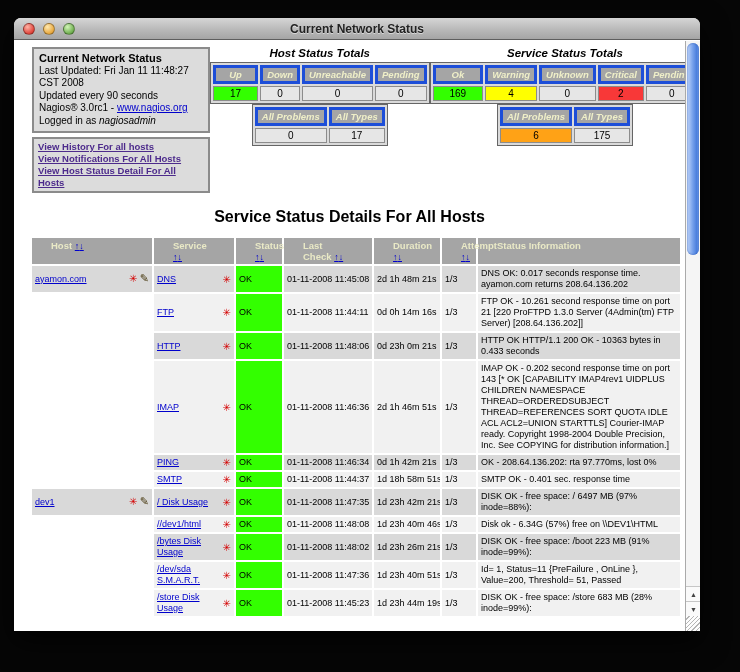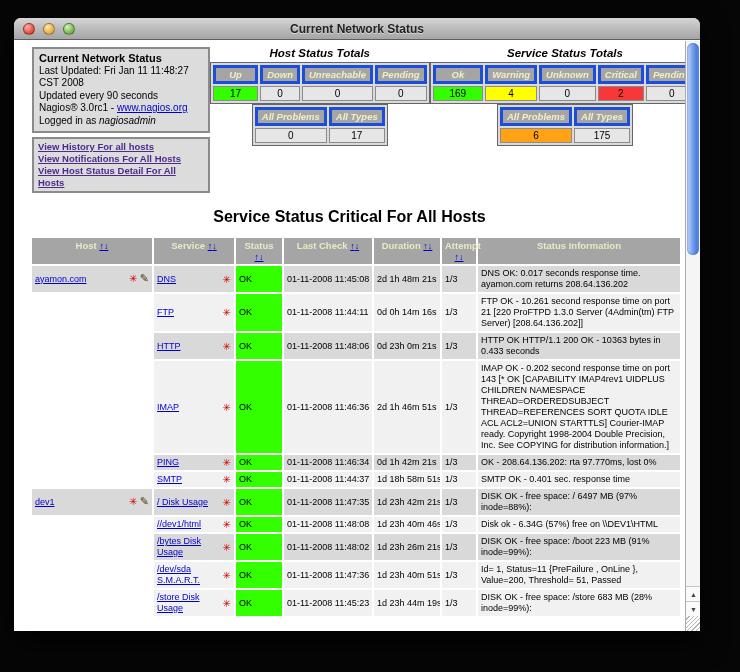--- a/index.html
+++ b/index.html
@@ -59,21 +59,21 @@
   .summary { margin-top:3px; }
 
   
   .details-title { text-align:center; font-size:16px; font-weight:bold; color:#000; margin:15px 0 10px; }
   table.status { border-collapse:separate; border-spacing:2px; background:#fff;
                  margin-left:16px; width:652px; table-layout:fixed; font-size:9px; }
   table.status col.c-host {width:120px;} table.status col.c-svc {width:80px;}
   table.status col.c-st {width:46px;}   table.status col.c-lc {width:88px;}
   table.status col.c-dur {width:66px;}  table.status col.c-att {width:34px;}
   table.status th { background:#a5a5a5; color:#e9e9c6; font-weight:bold; font-size:9.5px;
-                    text-align:center; vertical-align:top; padding:2px 3px; }
+                    text-align:left; vertical-align:top; padding:2px 19px; }
   .arrow-up { color:#f6a05c; text-decoration:none; font-size:9px; }
   .arrow-dn { color:#79c94f; text-decoration:none; font-size:9px; }
   table.status td { padding:2px 3px; vertical-align:middle; color:#000; line-height:11px; word-wrap:break-word; }
   tr.shade-a td { background:#d9d9d9; }
   tr.shade-b td { background:#f1f1f1; }
   table.status td.empty { background:#ffffff; }
   table.status a { color:#0000cc; text-decoration:underline; }
   .cellflex { display:flex; justify-content:space-between; align-items:center; gap:2px; }
   .star  { color:#d40000; font-size:10px; line-height:9px; }
   .extra { color:#4a3b12; font-size:11px; line-height:9px; }
@@ -170,21 +170,21 @@
           </tr>
           <tr>
             <td style="background: rgb(255, 162, 22);">6</td>
             <td>175</td>
           </tr>
         </tbody>
           </table>
       </div>
     </div>
 
-    <div class="details-title">Service Status Critical For All Hosts</div>
+    <div class="details-title">Service Status Details For All Hosts</div>
 
     <table class="status">
       <colgroup>
         <col class="c-host">
           <col class="c-svc">
           <col class="c-st">
           <col class="c-lc">
         <col class="c-dur">
           <col class="c-att">
           <col class="c-info">

